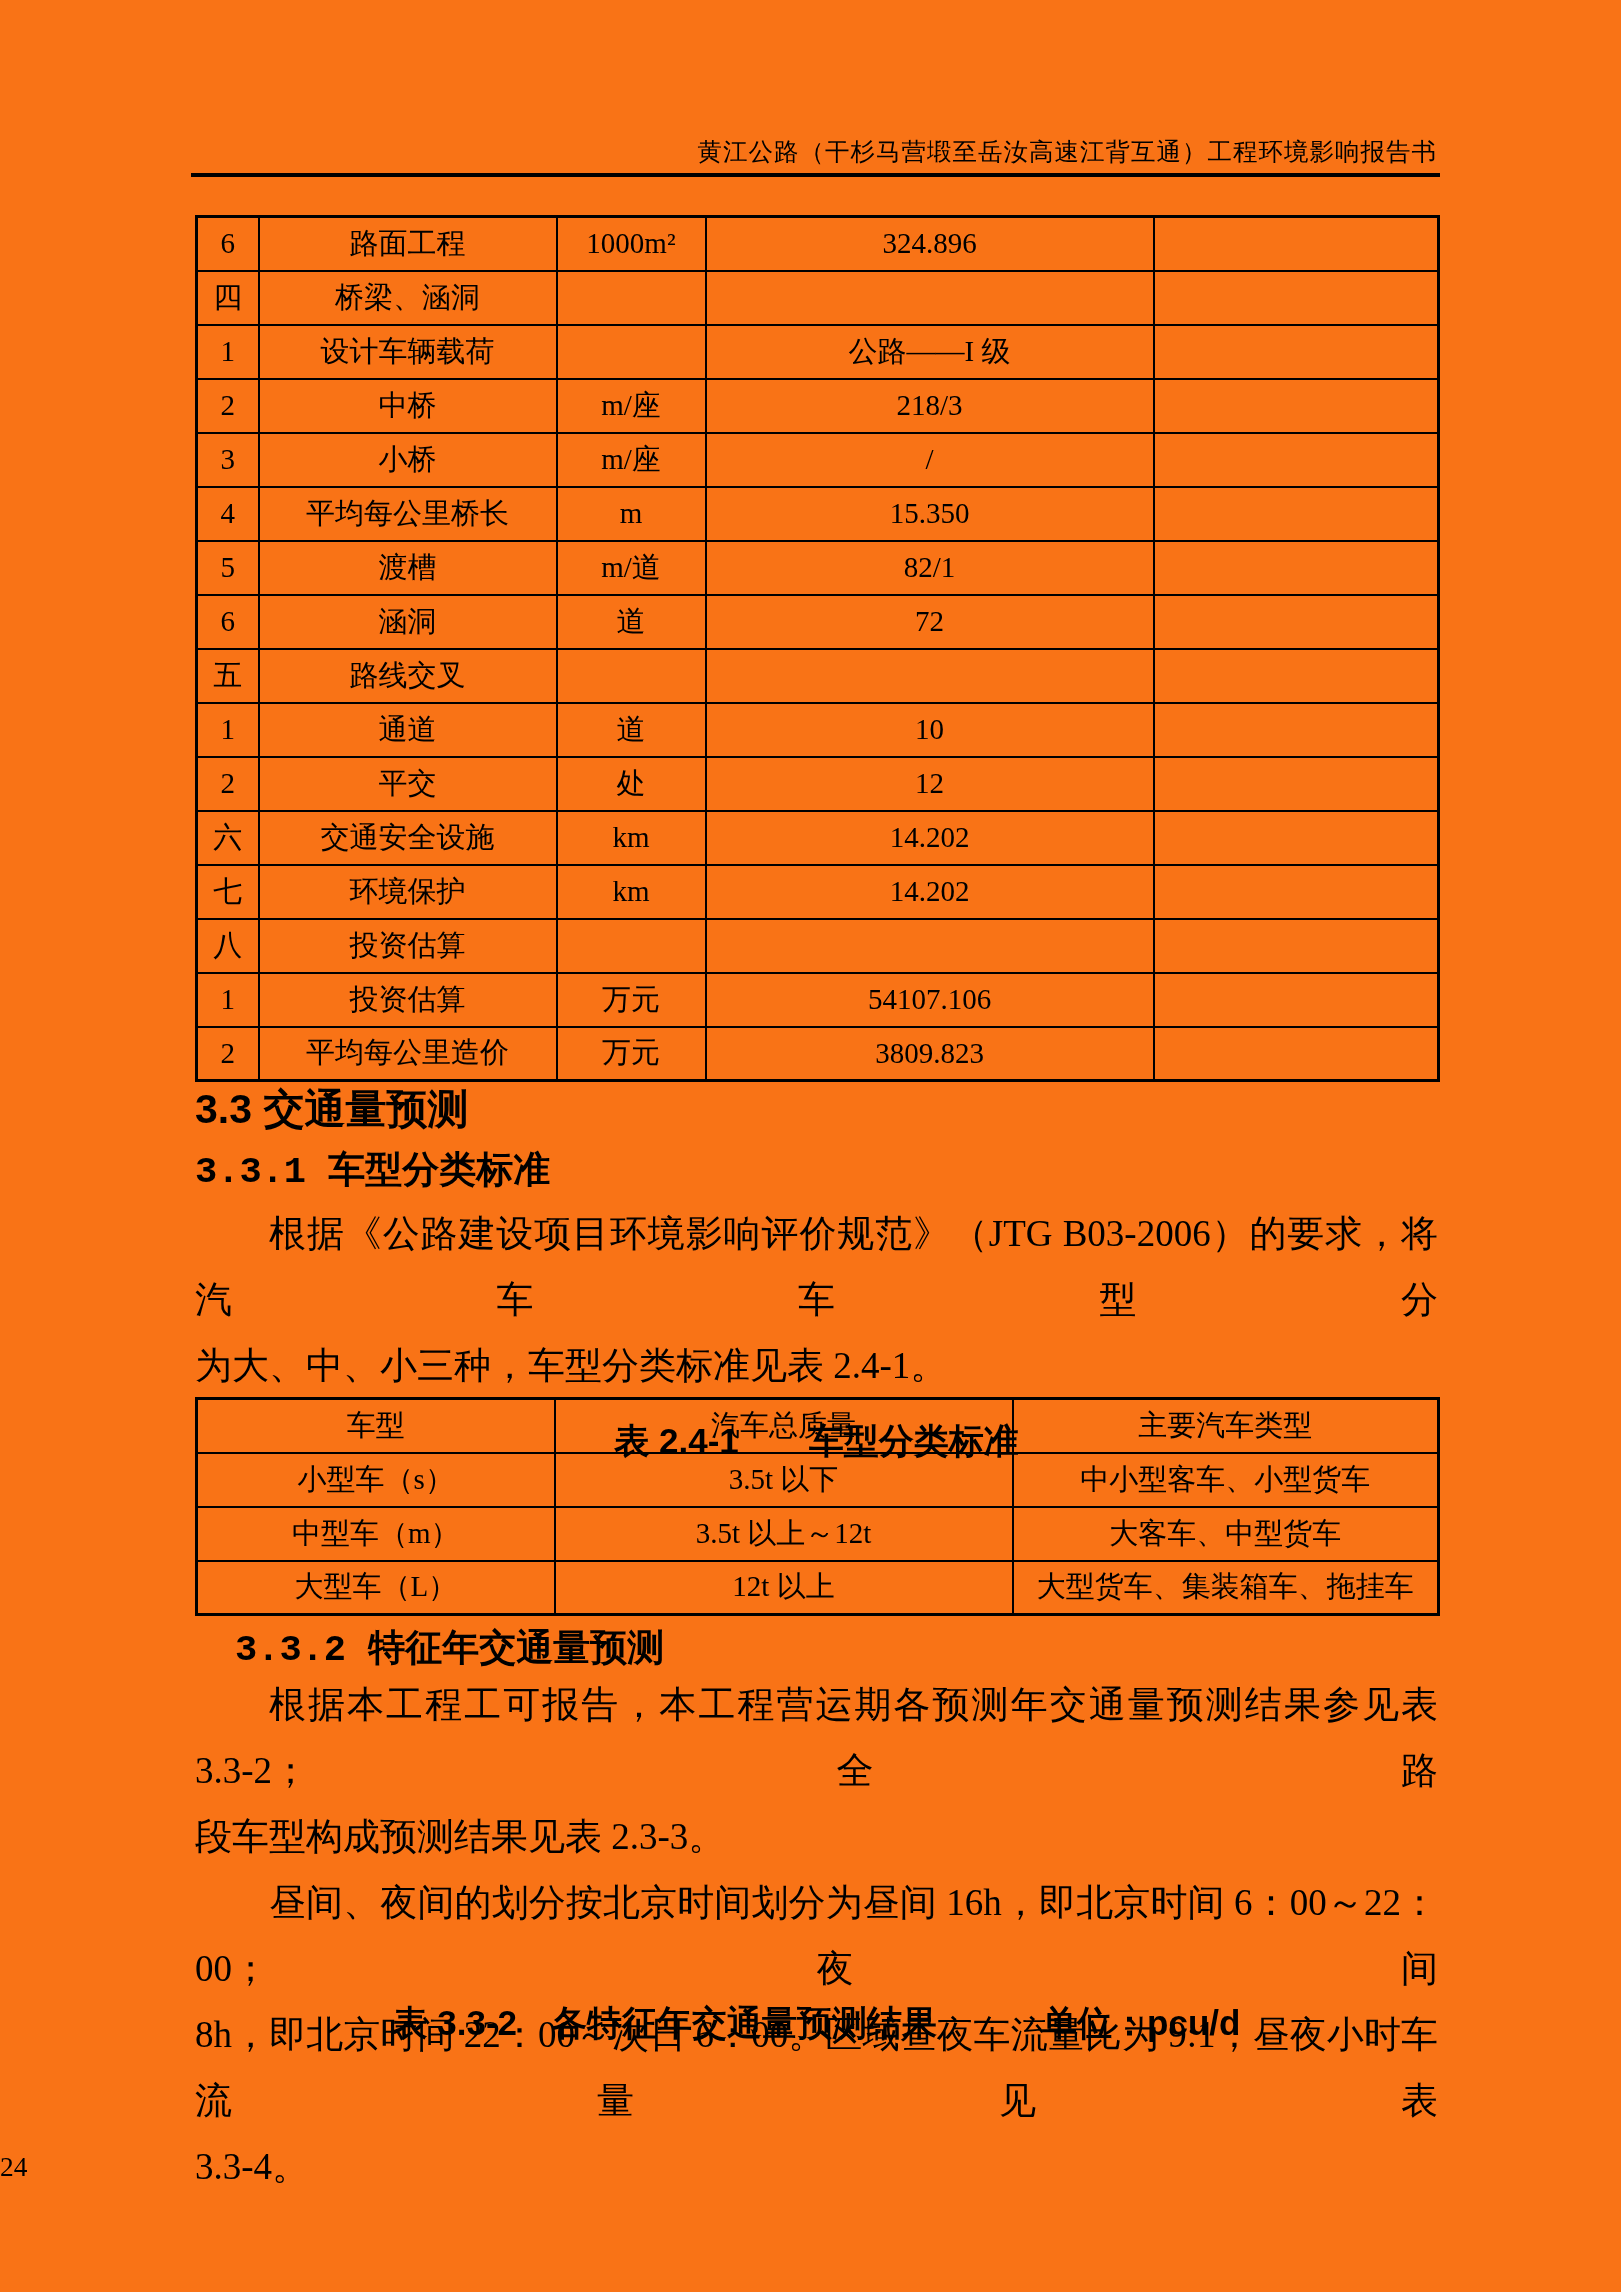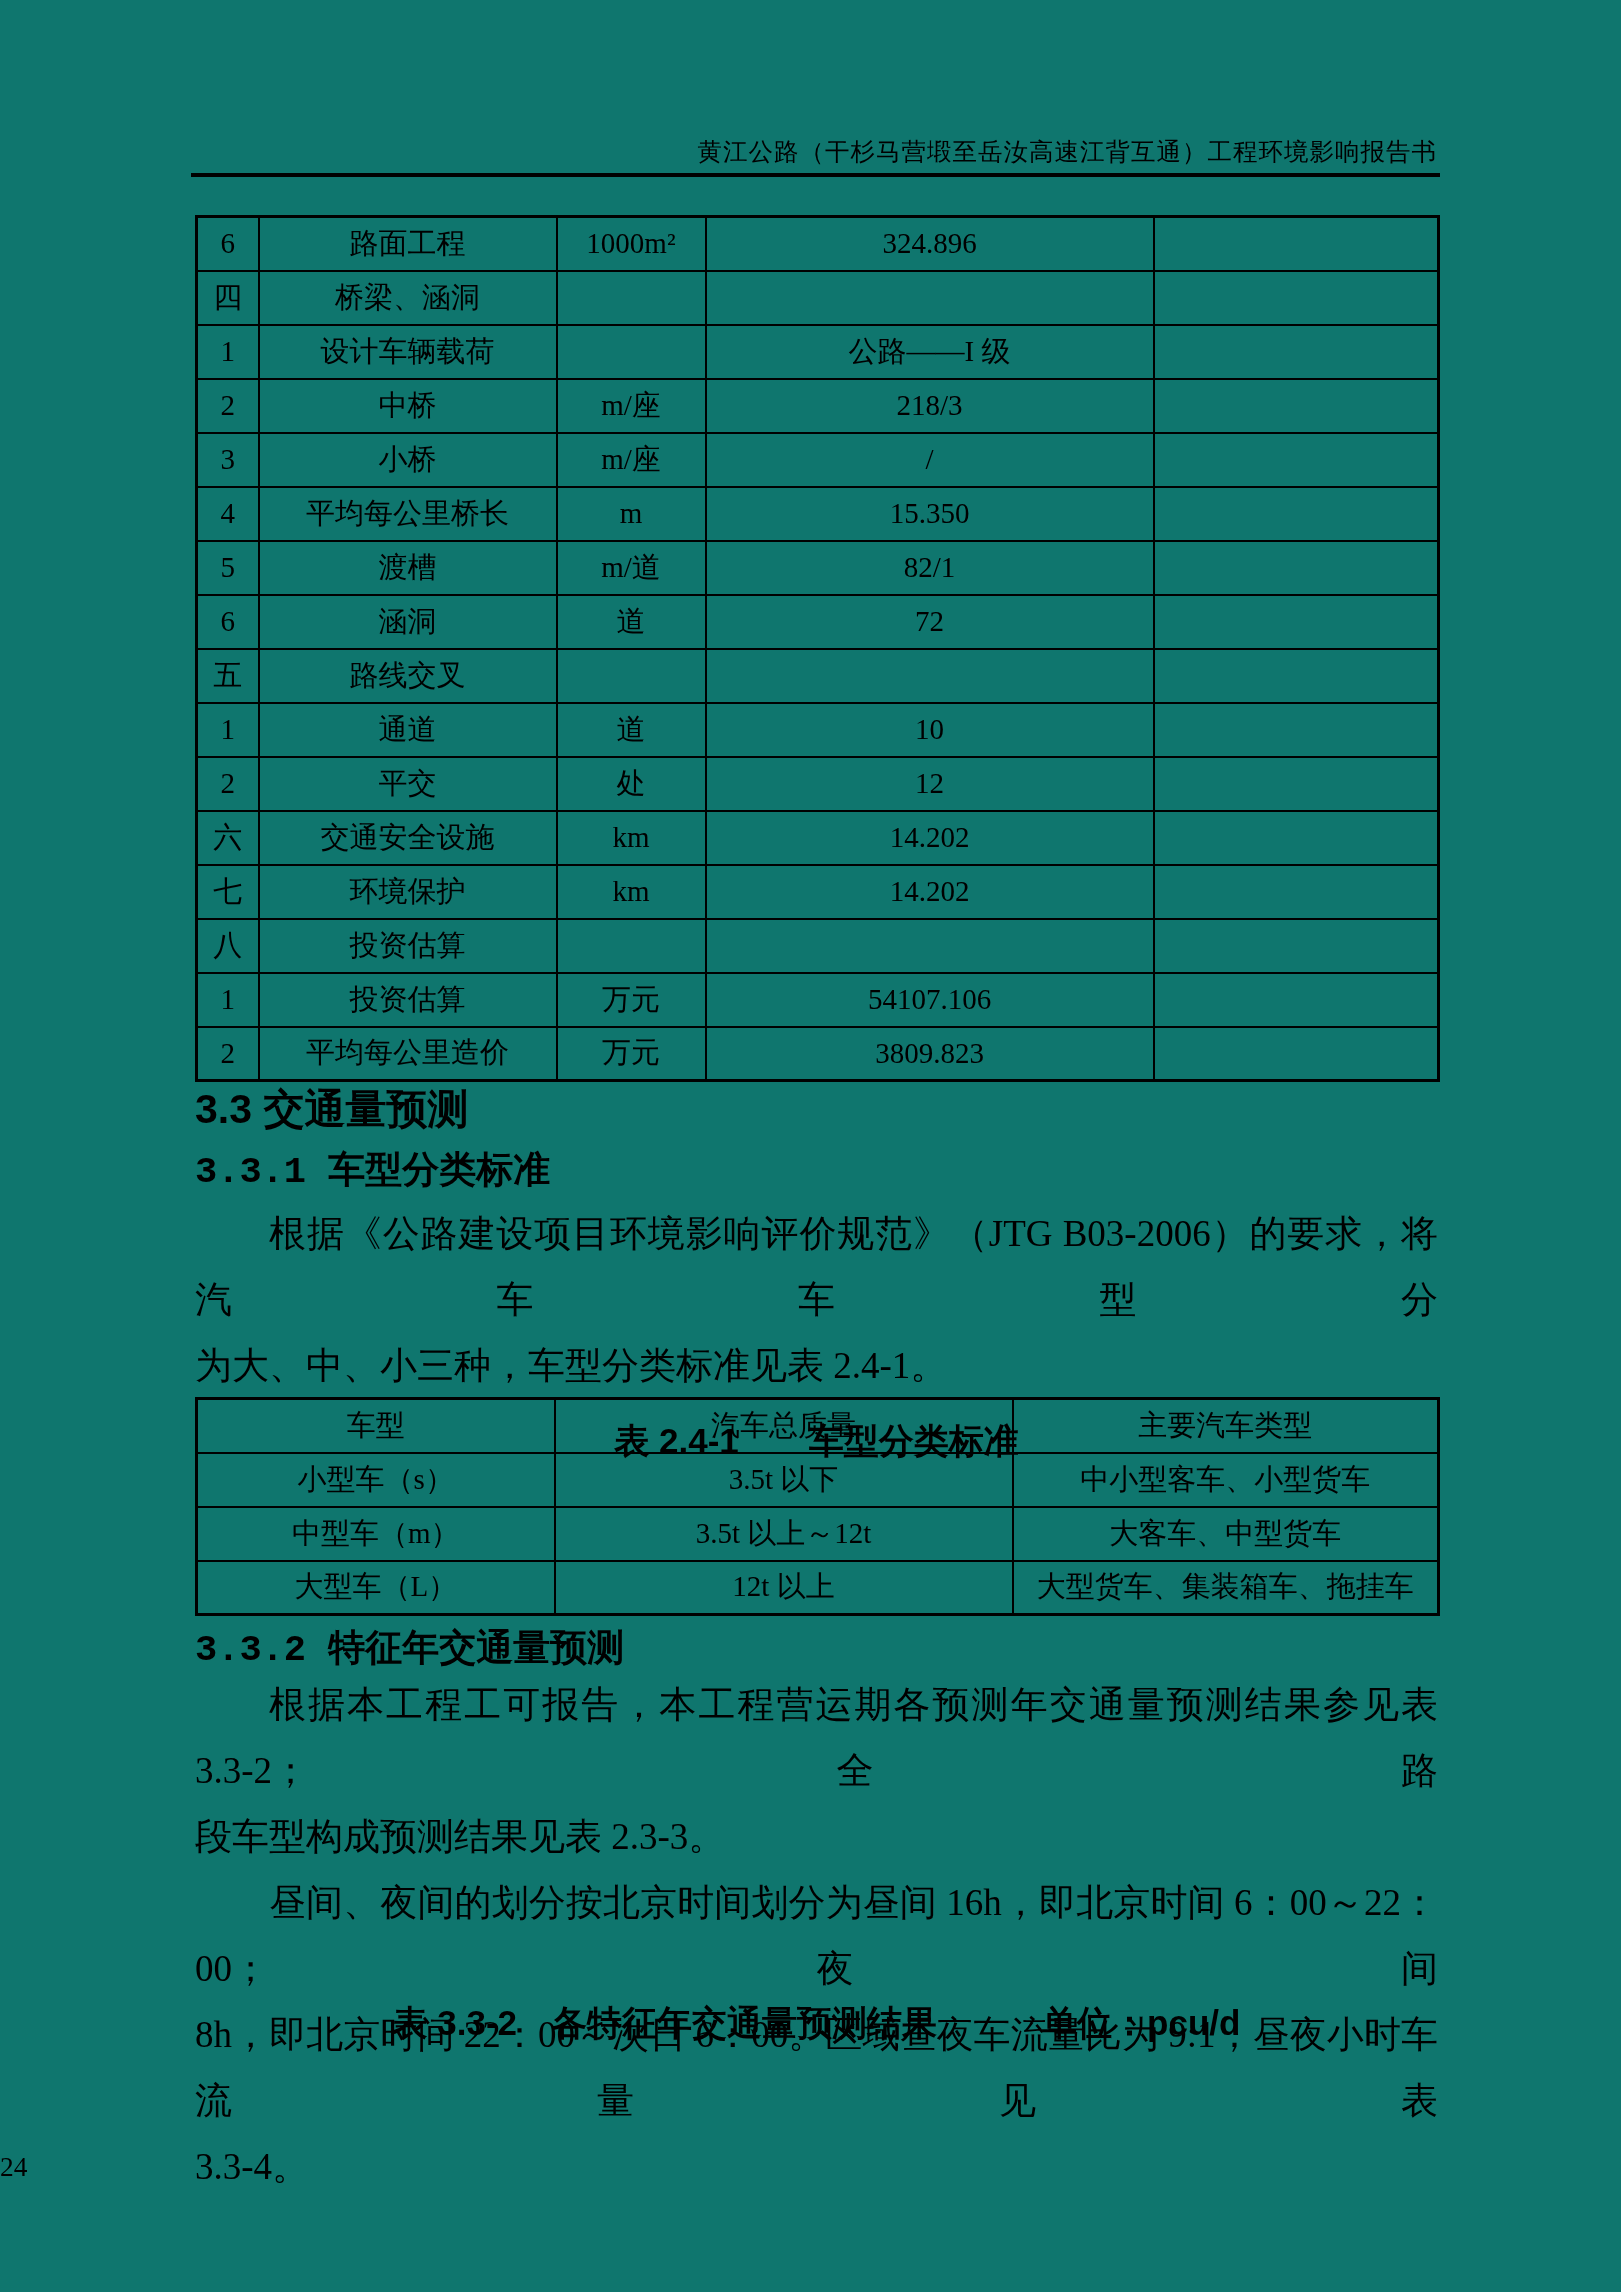--- a/index.html
+++ b/index.html
@@ -1,19 +1,19 @@
 <!DOCTYPE html>
 <html><head>
 <meta charset="utf-8">
 <style>
   html,body{margin:0;padding:0;background:#888;}
   .page{
     position:relative;
     width:1621px;height:2293px;
-    background:#0f766e;
+    background:#f97316;
     font-family:"Liberation Serif","DejaVu Serif",serif;
     color:#000;
     overflow:hidden;
   }
   
   .hdr-title{
     position:absolute;
     top:135px; right:184px;
     font-size:24.5px; letter-spacing:1px;
     white-space:nowrap;
@@ -239,21 +239,21 @@
         <td>大客车、中型货车</td>
       </tr>
       <tr>
         <td>大型车（L）</td>
         <td>12t 以上</td>
         <td>大型货车、集装箱车、拖挂车</td>
       </tr>
     </tbody>
   </table>
 
-  <div class="h-minor" style="top:1623px;">3.3.2 特征年交通量预测</div>
+  <div class="h-minor" style="top:1623px;margin-left:40px;">3.3.2 特征年交通量预测</div>
 
   <div class="para" style="top:1672px;">
     <div class="para-line indent">根据本工程工可报告，本工程营运期各预测年交通量预测结果参见表 3.3-2；全路</div>
     <div class="para-line last">段车型构成预测结果见表 2.3-3。</div>
     <div class="para-line indent">昼间、夜间的划分按北京时间划分为昼间 16h，即北京时间 6：00～22：00；夜间</div>
     <div class="para-line">8h，即北京时间 22：00～次日 6：00。区域昼夜车流量比为 9:1，昼夜小时车流量见表</div>
     <div class="para-line last">3.3-4。</div>
   </div>
 
   <div class="caption" style="top:2000px;">表 3.3-2　各特征年交通量预测结果　　　单位：pcu/d</div>

